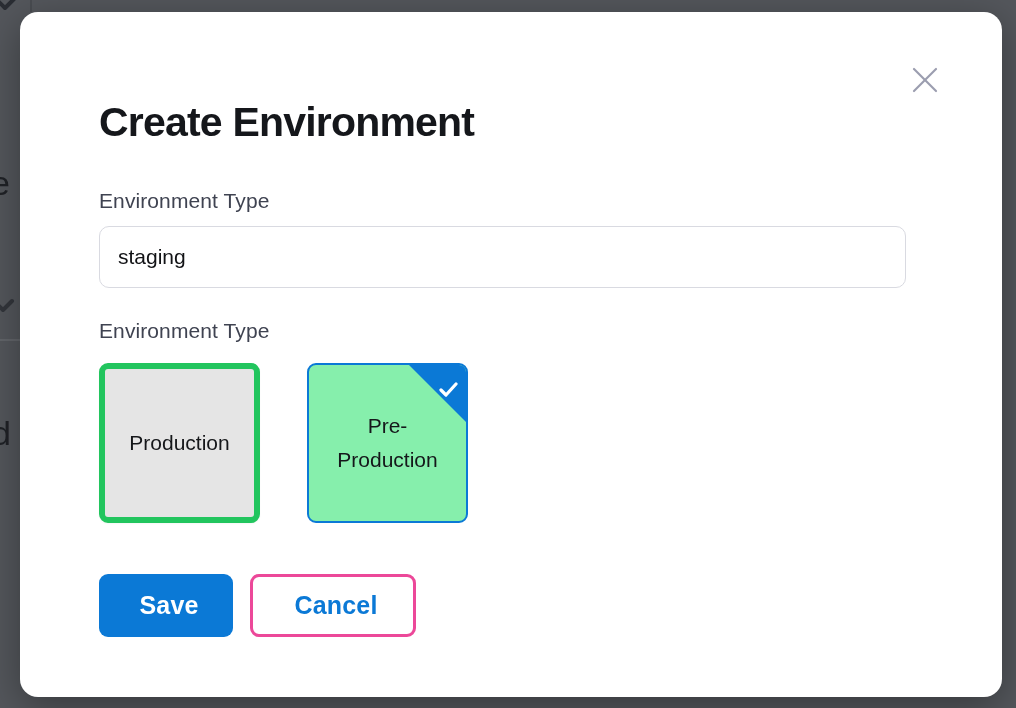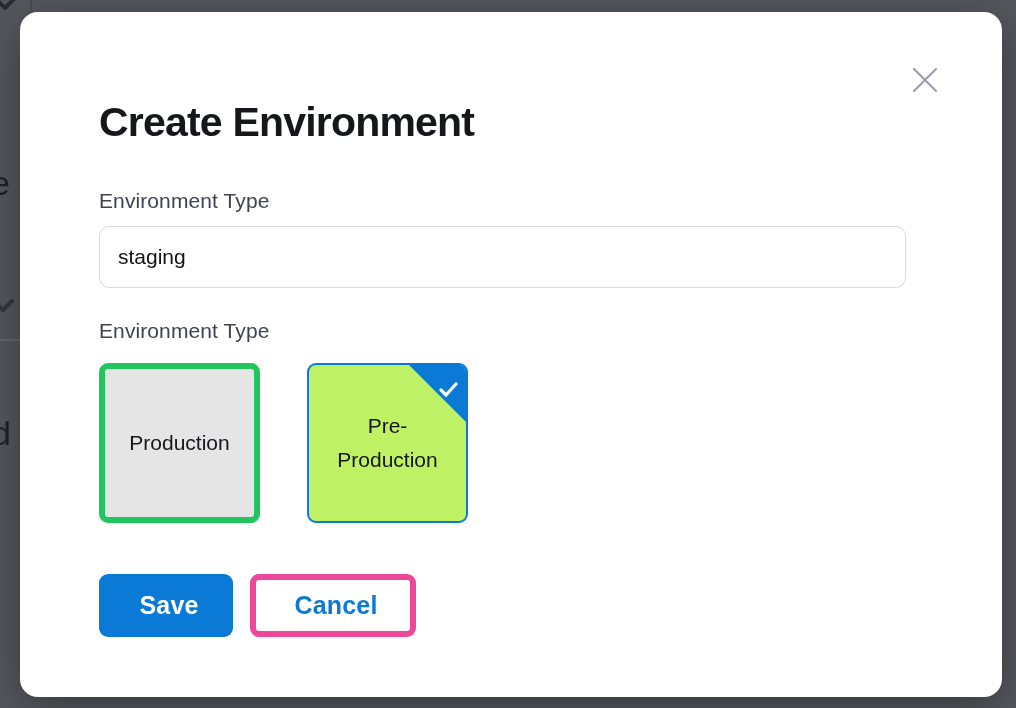--- a/index.html
+++ b/index.html
@@ -48,38 +48,38 @@
   }
   .type-card{
     width:161px;height:160px;box-sizing:border-box;
     background:#e5e5e5;border:6px solid #22c55e;border-radius:9px;
     box-shadow:0 1px 2px rgba(0,0,0,0.04);
     display:flex;align-items:center;justify-content:center;
     text-align:center;cursor:pointer;position:relative;overflow:hidden;
     font-size:21px;color:#15171a;line-height:34px;padding:0 22px;
   }
   .type-card.selected{
-    border:2px solid #0b79d6;background:#bef264;box-shadow:none;
+    border:2px solid #0b79d6;background:#86efac;box-shadow:none;
   }
   .corner-fold{
     position:absolute;top:0;right:0;width:0;height:0;
     border-left:57px solid transparent;border-top:57px solid #0b79d6;
   }
   .corner-check{position:absolute;top:9px;right:8px;}
   .actions-row{
     position:absolute;left:79px;top:562px;display:flex;gap:17px;
   }
   .btn{
     height:63px;border-radius:9px;font-family:"Liberation Sans",sans-serif;
     font-size:25px;font-weight:700;cursor:pointer;
     display:flex;align-items:center;justify-content:center;
     box-sizing:border-box;letter-spacing:0.2px;padding-left:12px;
   }
   .btn-save{width:134px;background:#0b79d6;color:#ffffff;border:none;}
-  .btn-cancel{width:166px;background:#ffffff;color:#0b79d6;border:6px solid #ec4899;}
+  .btn-cancel{width:166px;background:#ffffff;color:#0b79d6;border:3px solid #ec4899;}
 </style>
 </head>
 <body>
 
 <div class="bg-fragment bg-chevron" style="left:-7px;top:-6px;">
   <svg width="24" height="18" viewBox="0 0 24 18">
     <polyline points="3,5 12,14 21,5" fill="none" stroke="#2a2d33" stroke-width="4" stroke-linecap="round" stroke-linejoin="round"></polyline>
   </svg>
 </div>
 <div class="bg-fragment bg-vline" style="left:30px;top:0;"></div>

